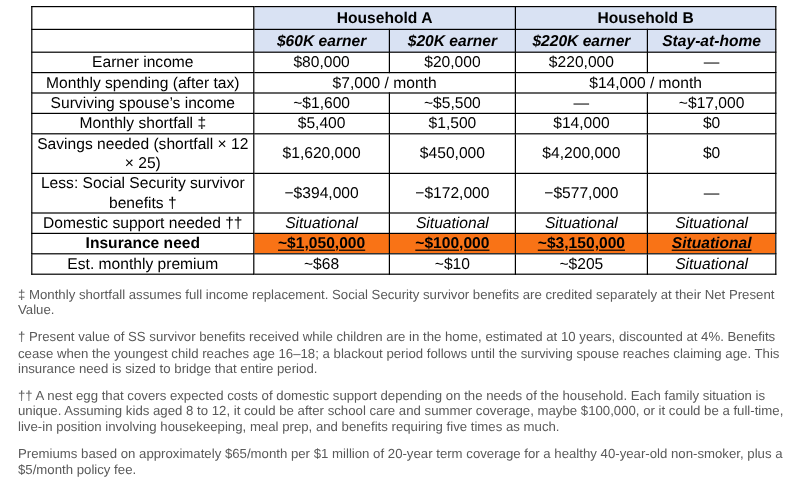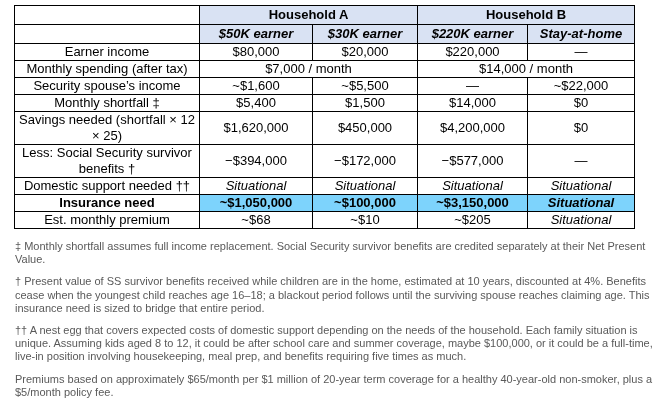--- a/index.html
+++ b/index.html
@@ -14,20 +14,21 @@
     box-sizing: border-box;
     padding: 5px 0 0 14px;
     overflow: hidden;
   }
   table.needs {
     border-collapse: collapse;
     table-layout: fixed;
     width: 620px;
     font-size: 13px;
     color: #000;
+    margin-left: 12px;
   }
   table.needs td {
     border: 1px solid #000;
     padding: 0 3px;
     vertical-align: middle;
     line-height: 16px;
     overflow: hidden;
   }
   tr.hrow td { height: 18px; }
   tr.drow td { height: 16px; }
@@ -40,21 +41,21 @@
     background: #d9e2f3;
     font-weight: bold;
     font-style: italic;
     text-align: center;
   }
   td.lbl  { text-align: center; }
   td.num  { text-align: center; }
   td.ctr  { text-align: center; }
   .ital   { font-style: italic; }
   .bold   { font-weight: bold; }
-  .gray   { background: #7dd3fc; }
+  .gray   { background: #f97316; text-decoration: underline; }
   .footnotes {
     width: 645px;
   }
   .fn {
     margin: 9px 0 0 1px;
     font-size: 11px;
     line-height: 1.2;
     color: #595959;
   }
   .fn:first-child { margin-top: 11px; }
@@ -75,46 +76,46 @@
 
     <tbody>
         <tr class="hrow">
       <td></td>
       <td class="hdr" colspan="2">Household A</td>
       <td class="hdr" colspan="2">Household B</td>
     </tr>
 
     <tr class="hrow">
       <td></td>
-      <td class="hdr2">$50K earner</td>
-      <td class="hdr2">$30K earner</td>
+      <td class="hdr2">$60K earner</td>
+      <td class="hdr2">$20K earner</td>
       <td class="hdr2">$220K earner</td>
       <td class="hdr2">Stay-at-home</td>
     </tr>
 
     <tr class="drow">
       <td class="lbl">Earner income</td>
       <td class="num">$80,000</td>
       <td class="num">$20,000</td>
       <td class="num">$220,000</td>
       <td class="ctr">—</td>
     </tr>
 
     <tr class="drow">
       <td class="lbl">Monthly spending (after tax)</td>
       <td class="ctr" colspan="2">$7,000 / month</td>
       <td class="ctr" colspan="2">$14,000 / month</td>
     </tr>
 
     <tr class="drow">
-      <td class="lbl">Security spouse’s income</td>
+      <td class="lbl">Surviving spouse’s income</td>
       <td class="num">~$1,600</td>
       <td class="num">~$5,500</td>
       <td class="ctr">—</td>
-      <td class="num">~$22,000</td>
+      <td class="num">~$17,000</td>
     </tr>
 
     <tr class="drow">
       <td class="lbl">Monthly shortfall ‡</td>
       <td class="num">$5,400</td>
       <td class="num">$1,500</td>
       <td class="num">$14,000</td>
       <td class="ctr">$0</td>
     </tr>
 

